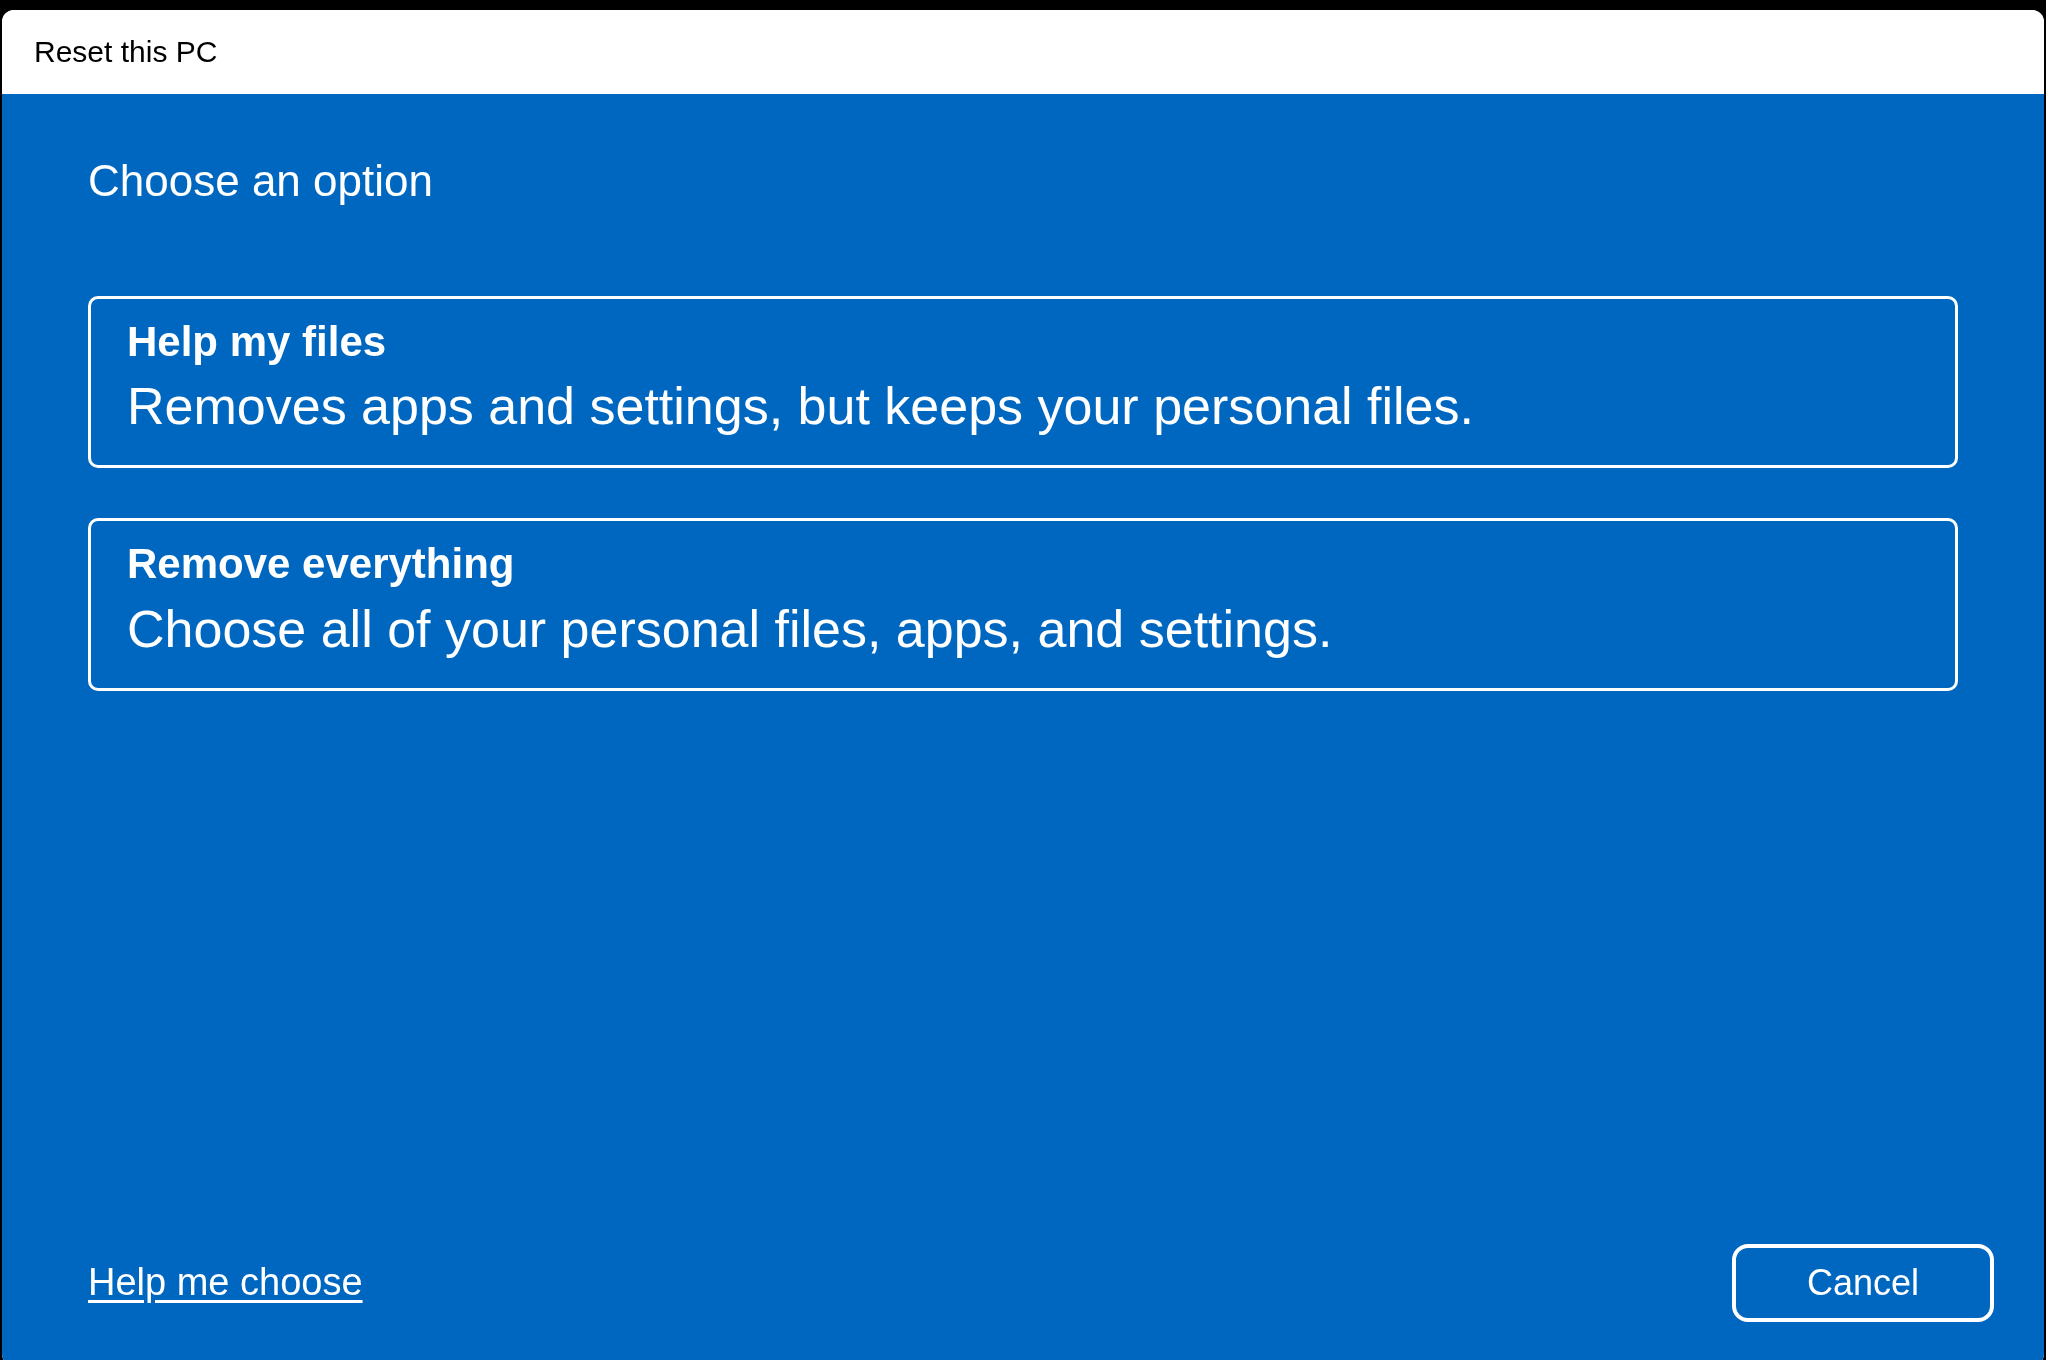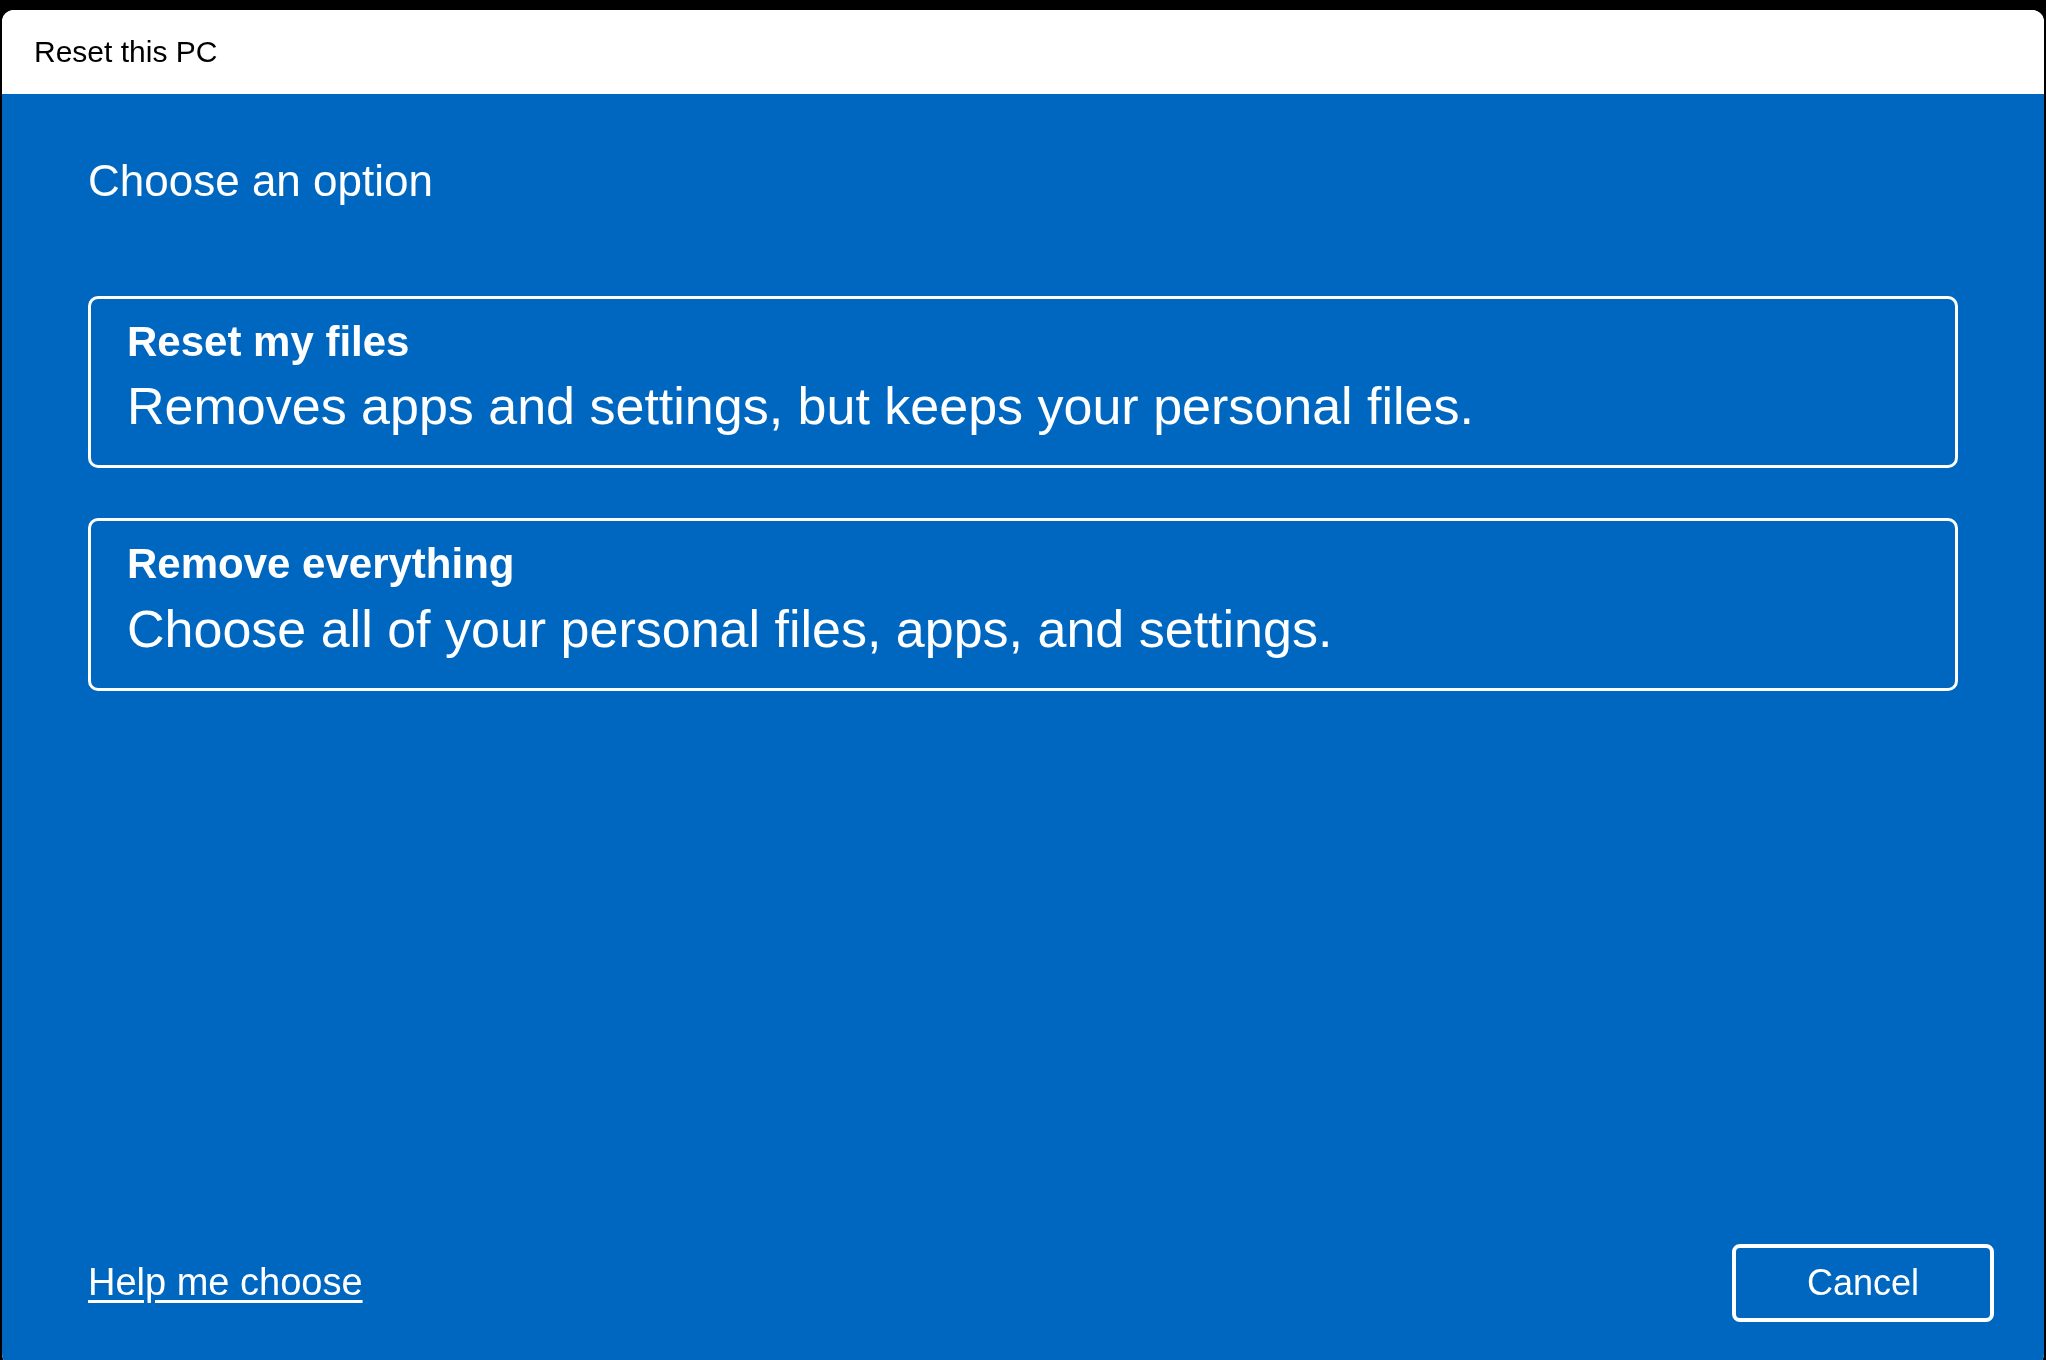--- a/index.html
+++ b/index.html
@@ -87,21 +87,21 @@
     }
     .help-link {
       color: #fff;
       font-size: 38px;
       text-decoration: underline;
       text-underline-offset: 5px;
       cursor: pointer;
     }
     .cancel-button {
       border: 4px solid #fff;
-      border-radius: 8px;
+      border-radius: 16px;
       background: transparent;
       color: #fff;
       font-size: 36px;
       font-weight: 400;
       padding: 14px 0;
       width: 262px;
       text-align: center;
       cursor: pointer;
       font-family: inherit;
     }
@@ -111,21 +111,21 @@
 
 <div class="window-frame">
   <div class="title-bar">
     <span>Reset this PC</span>
   </div>
   <div class="content-area">
     <h1 class="page-title">Choose an option</h1>
 
     <div class="options">
       <button class="option-card">
-        <div class="option-title">Reset my files</div>
+        <div class="option-title">Help my files</div>
         <div class="option-desc">Removes apps and settings, but keeps your personal files.</div>
       </button>
 
       <button class="option-card">
         <div class="option-title">Remove everything</div>
         <div class="option-desc">Choose all of your personal files, apps, and settings.</div>
       </button>
     </div>
 
     <div class="footer">

